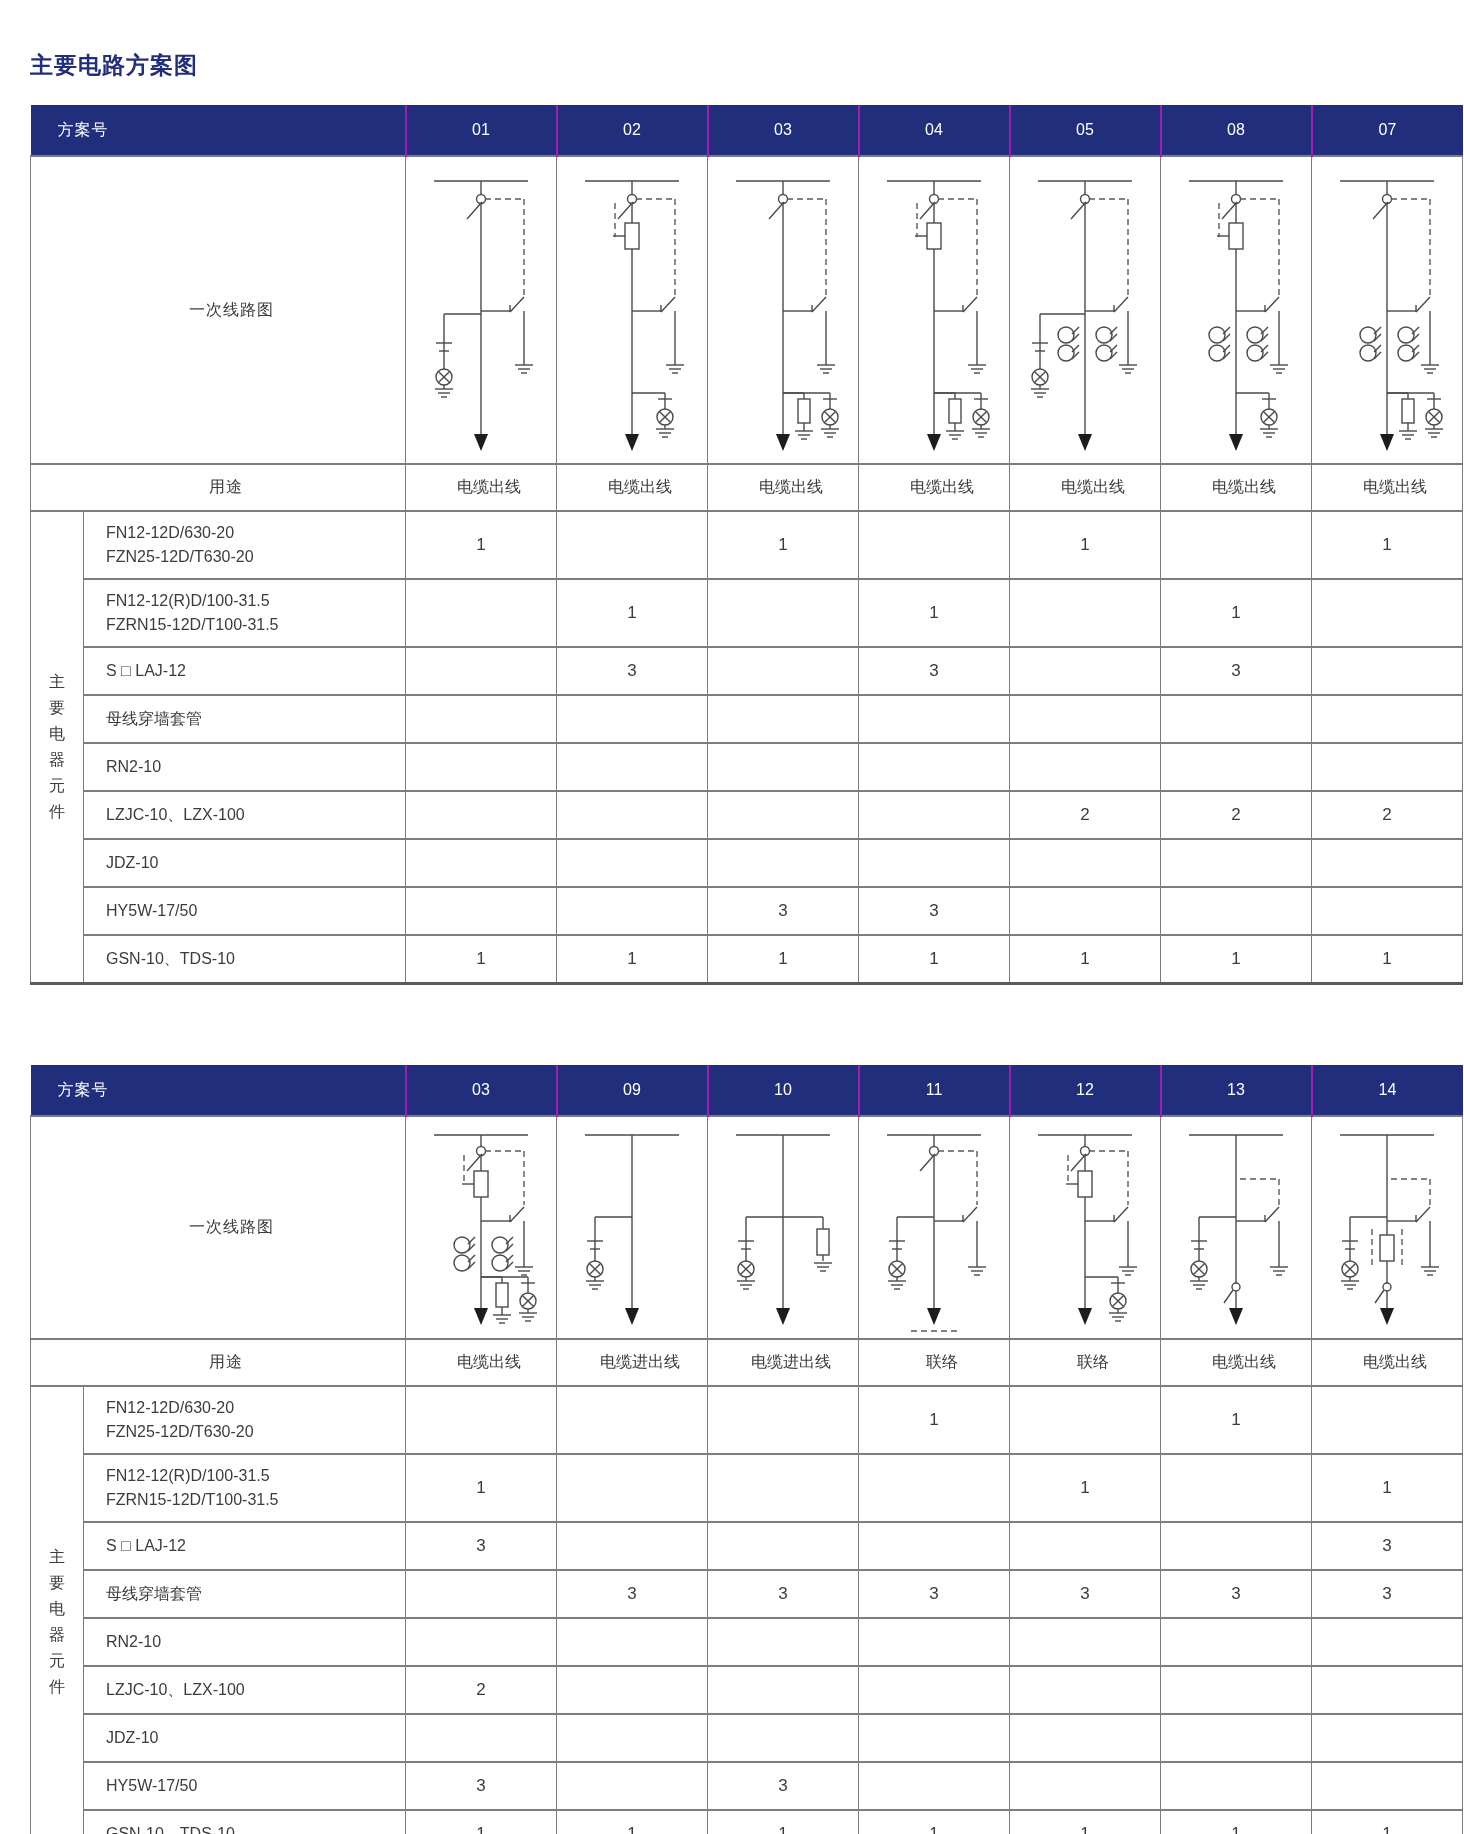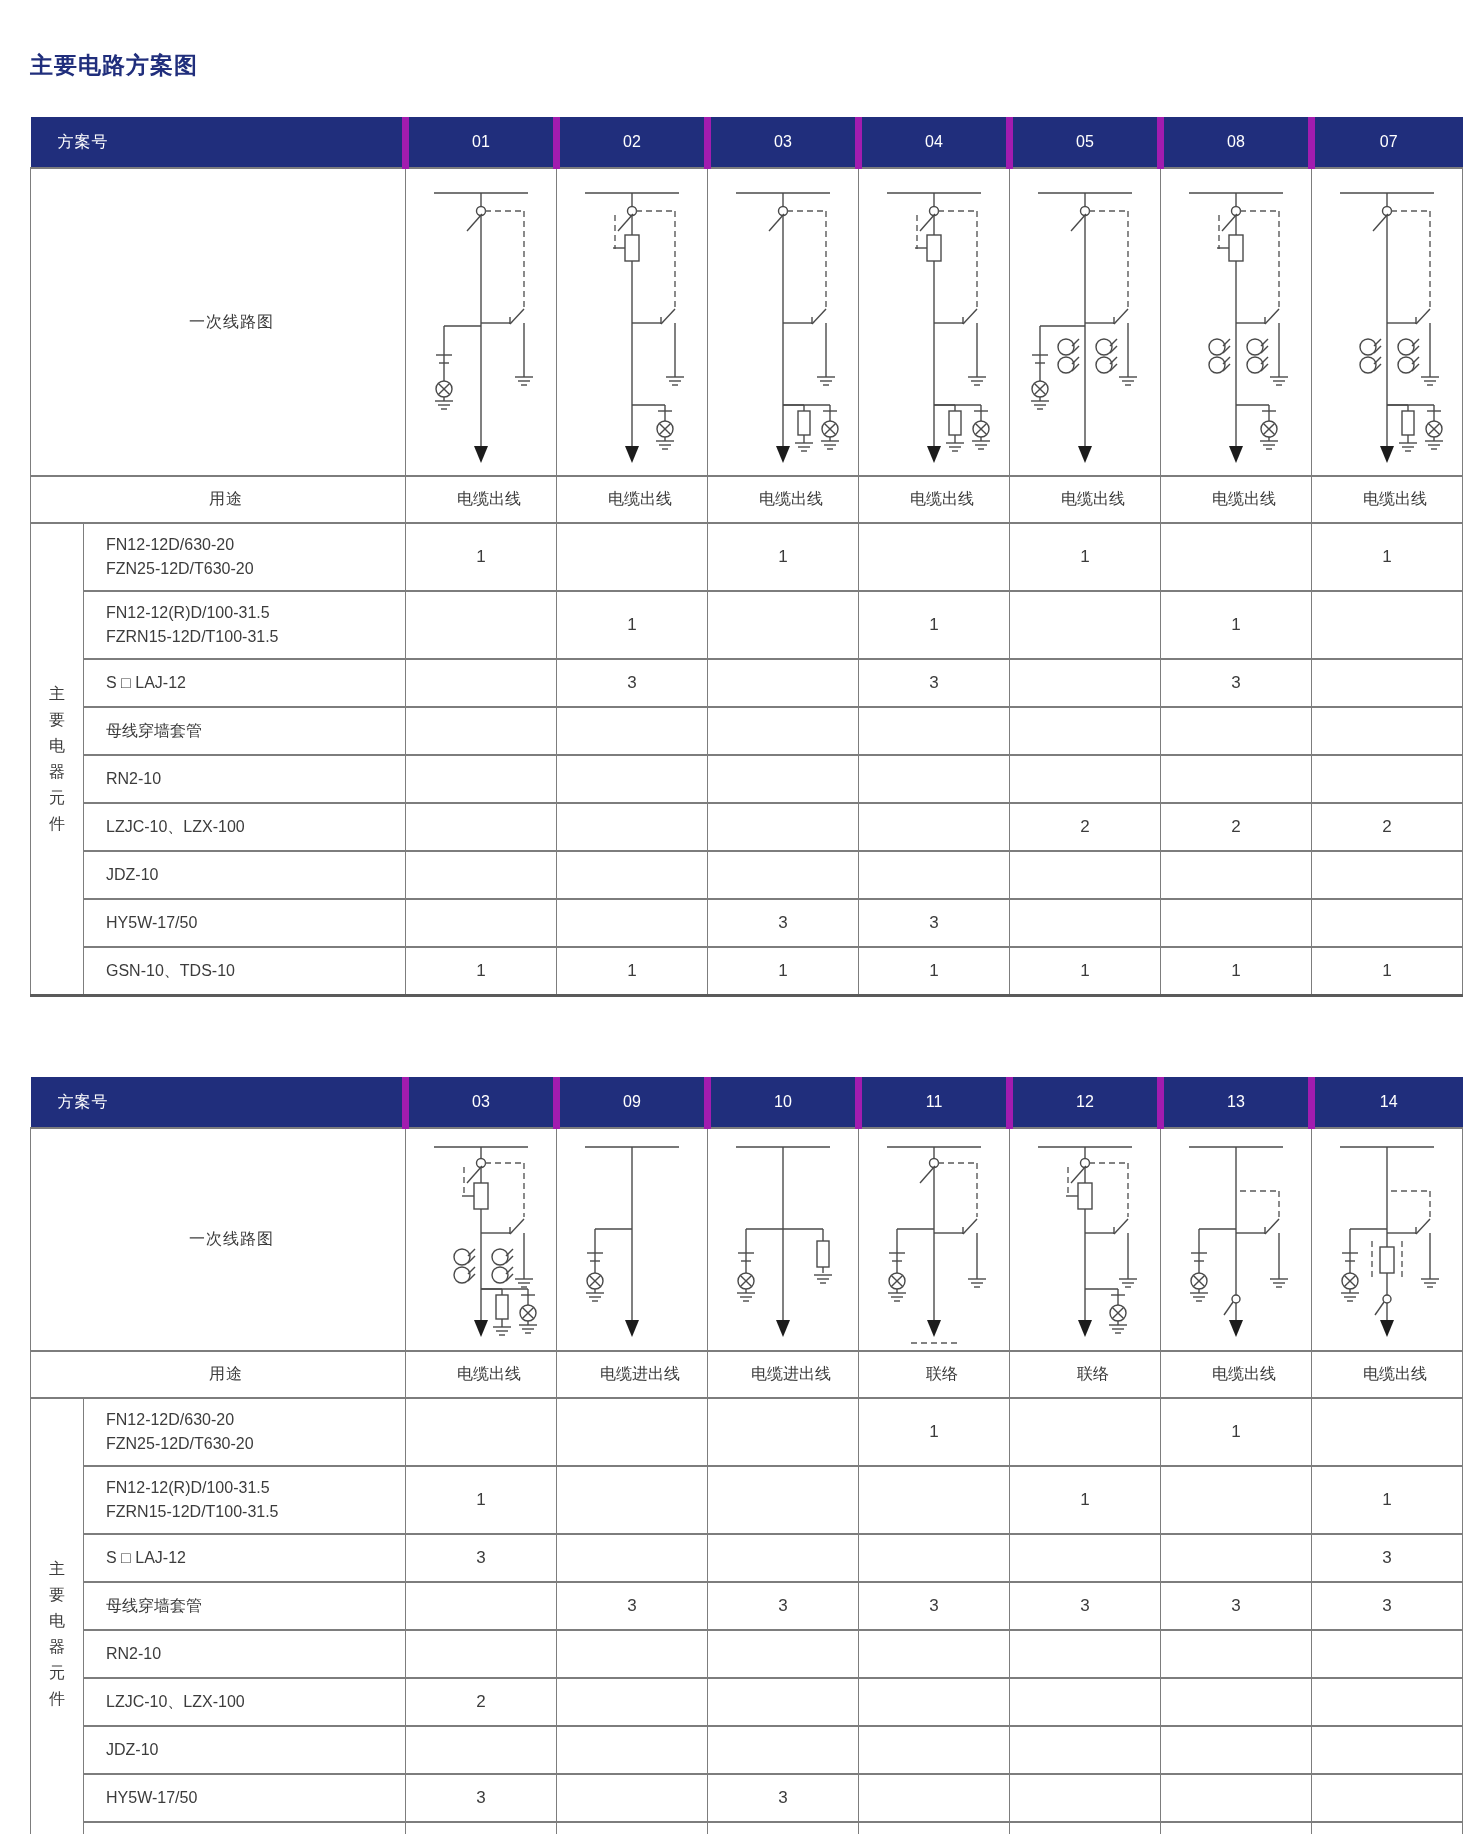--- a/index.html
+++ b/index.html
@@ -1,25 +1,25 @@
 <!DOCTYPE html>
 <html><head>
 <meta charset="utf-8">
 <style>
   html,body{margin:0;padding:0;background:#fff;}
   body{width:1464px;font-family:"Liberation Sans","DejaVu Sans",sans-serif;color:#3c3c3c;}
   .page{padding:50px 0 24px 30px;}
-  .title{font-size:23px;font-weight:bold;color:#202e7c;margin:0 0 36px 0;letter-spacing:1px;}
+  .title{font-size:23px;font-weight:bold;color:#202e7c;margin:0 0 24px 0;letter-spacing:1px;}
   table.scheme{border-collapse:collapse;table-layout:fixed;width:1432px;border-bottom:3px solid #5a5a5a;}
   table.scheme.t1{margin-bottom:80px;}
   col.c-group{width:53px;}
   col.c-name{width:322px;}
   col.c-val{width:151px;}
   th,td{padding:0;}
-  thead th{background:#202e7c;color:#ffffff;font-weight:normal;font-size:16px;height:50px;text-align:center;border-left:7px solid #a21caf;}
+  thead th{background:#202e7c;color:#ffffff;font-weight:normal;font-size:16px;height:50px;text-align:center;border-left:2px solid #a21caf;}
   thead th.corner{border-left:none;text-align:left;padding-left:27px;letter-spacing:1px;}
   tbody td{border:1px solid #7d7d7d;border-top-width:2px;border-bottom-width:2px;font-size:17px;text-align:center;vertical-align:middle;}
   td.rowlabel{text-align:center;padding-left:27px;font-size:16px;letter-spacing:1px;}
   .t1 .diagcell{height:306px;}
   .t2 .diagcell{height:221px;}
   .usagerow td{height:45px;font-size:16px;padding-left:16px;}
   .r2 td{height:66px;}
   .r1 td{height:46px;}
   td.name{text-align:left;padding-left:22px;font-size:16px;white-space:pre-line;line-height:1.5;}
   td.group{white-space:pre-line;line-height:1.62;font-size:16px;text-align:center;vertical-align:middle;}

